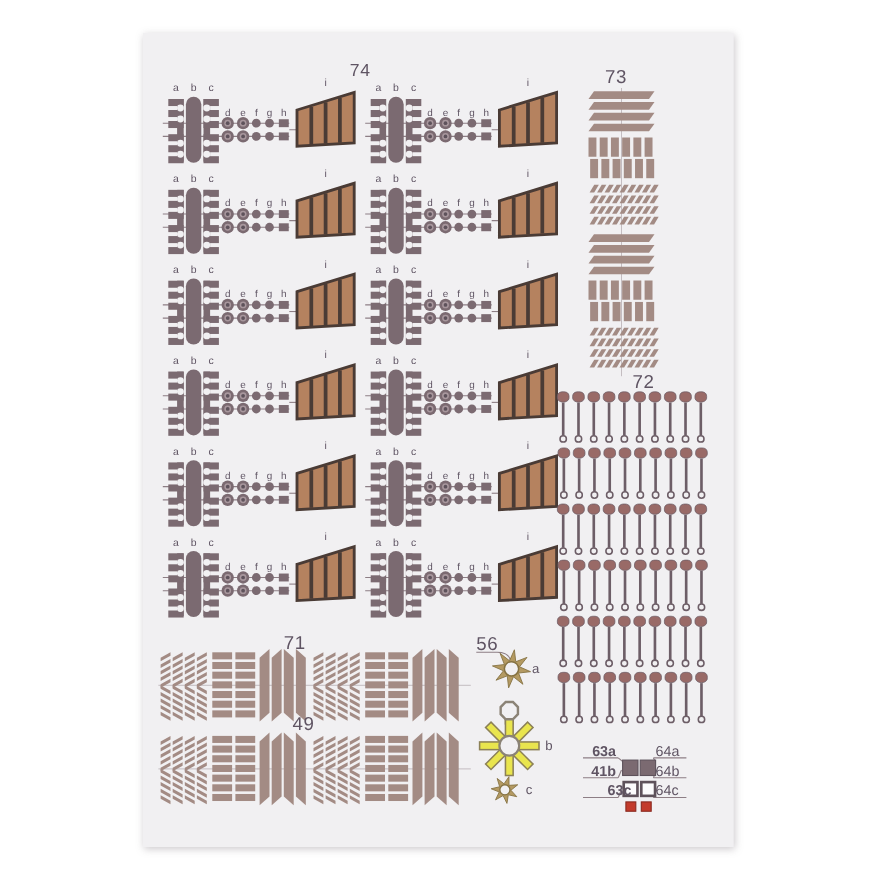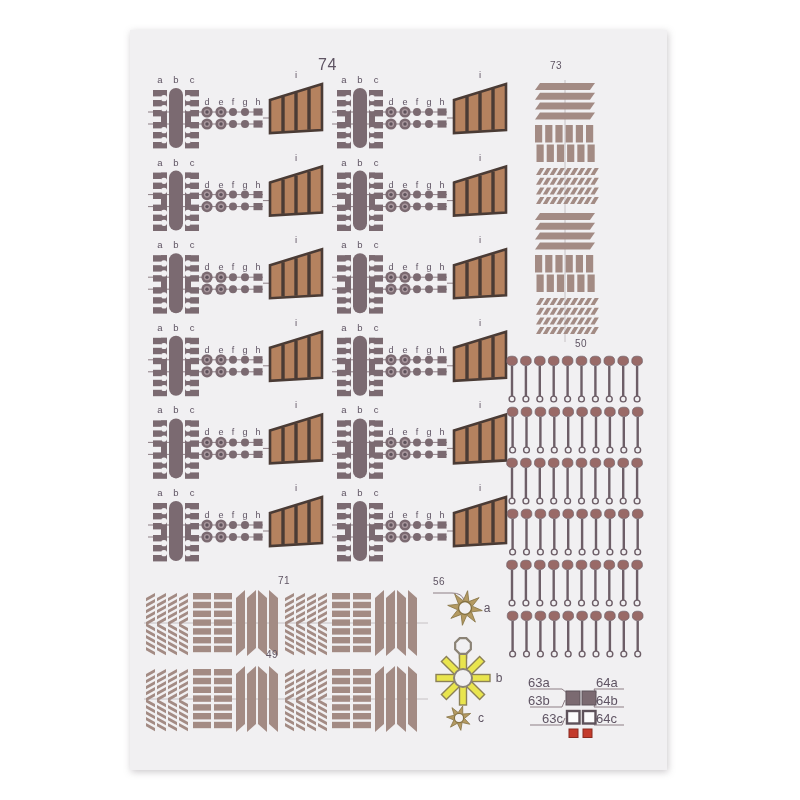--- a/index.html
+++ b/index.html
@@ -1,41 +1,41 @@
 <!DOCTYPE html>
 <html><head>
 <meta charset="utf-8">
 <style>
   html,body{margin:0;padding:0;background:#fff;}
   .canvas{position:relative;width:696px;height:800px;background:#ffffff;overflow:hidden;
           font-family:"Liberation Sans", sans-serif;}
   .sheet{position:absolute;left:130px;top:30px;width:537px;height:740px;
          background:#f1f0f2;box-shadow:1px 2px 7px rgba(120,114,120,.38);}
-  .num{position:absolute;font-size:10px;color:#5f5463;letter-spacing:.5px;
+  .num{position:absolute;font-size:17px;color:#5f5463;letter-spacing:.5px;
        font-family:"Liberation Sans", sans-serif;}
   .small-num{position:absolute;font-size:13px;color:#5f5463;width:32px;
        font-family:"Liberation Sans", sans-serif;}
-  .ra{text-align:left;}
+  .ra{text-align:right;font-weight:bold;}
   svg text{font-family:"Liberation Sans", sans-serif;}
 </style>
 </head>
 <body>
 
 <div class="canvas">
   <div class="sheet">
 
     <span class="num" style="left:188px;top:26px;font-size:16px">74</span>
     <span class="num" style="left:420px;top:30px">73</span>
-    <span class="num" style="left:445px;top:308px">50</span>
-    <span class="num" style="left:148px;top:545px">71</span>
+    <span class="num" style="left:445px;top:308px">72</span>
+    <span class="num" style="left:128px;top:545px">71</span>
     <span class="num" style="left:136px;top:619px">49</span>
     <span class="num" style="left:303px;top:546px">56</span>
 
     <span class="small-num ra" style="left:398px;top:645px">63a</span>
-    <span class="small-num ra" style="left:398px;top:663px">63b</span>
+    <span class="small-num ra" style="left:398px;top:663px">41b</span>
     <span class="small-num ra" style="left:412px;top:681px">63c</span>
     <span class="small-num" style="left:466px;top:645px">64a</span>
     <span class="small-num" style="left:466px;top:663px">64b</span>
     <span class="small-num" style="left:466px;top:681px">64c</span>
 
     <svg id="art" width="537" height="741" viewBox="0 0 537 741">
         <g>
           <line x1="18" y1="82" x2="133" y2="82" stroke="#8d7e85" stroke-width="1"></line>
           <line x1="18" y1="94" x2="133" y2="94" stroke="#8d7e85" stroke-width="1"></line>
           <line x1="133" y1="88" x2="140" y2="88" stroke="#8d7e85" stroke-width="1"></line>

